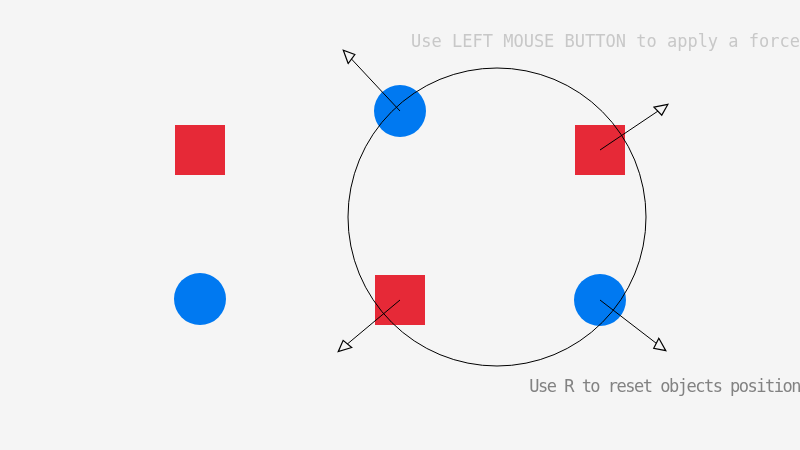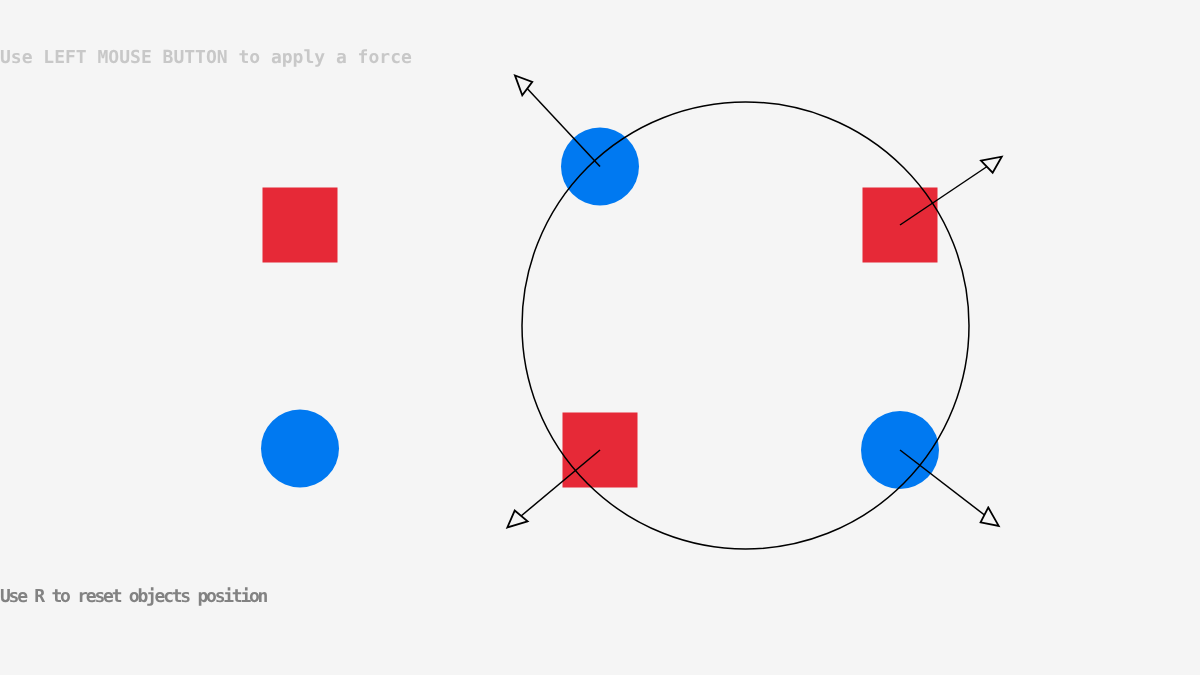--- a/index.html
+++ b/index.html
@@ -13,31 +13,31 @@
     height: 450px;
     background: #f5f5f5;
     overflow: hidden;
     font-family: "DejaVu Sans Mono", monospace;
     user-select: none;
   }
   .hint {
     position: absolute;
     left: 0;
     width: 100%;
-    text-align: left;
-    font-size: 12px;
-    font-weight: bold;
+    text-align: right;
+    font-size: 17px;
+    font-weight: normal;
     white-space: pre;
   }
   .hint-top {
     top: 31px;
     letter-spacing: 0px;
   }
   .hint-bottom {
-    top: 390px;
+    top: 376px;
     letter-spacing: -1.5px;
   }
   .phys-obj {
     position: absolute;
   }
   .phys-obj.circle {
     border-radius: 50%;
   }
   #overlay {
     position: absolute;

